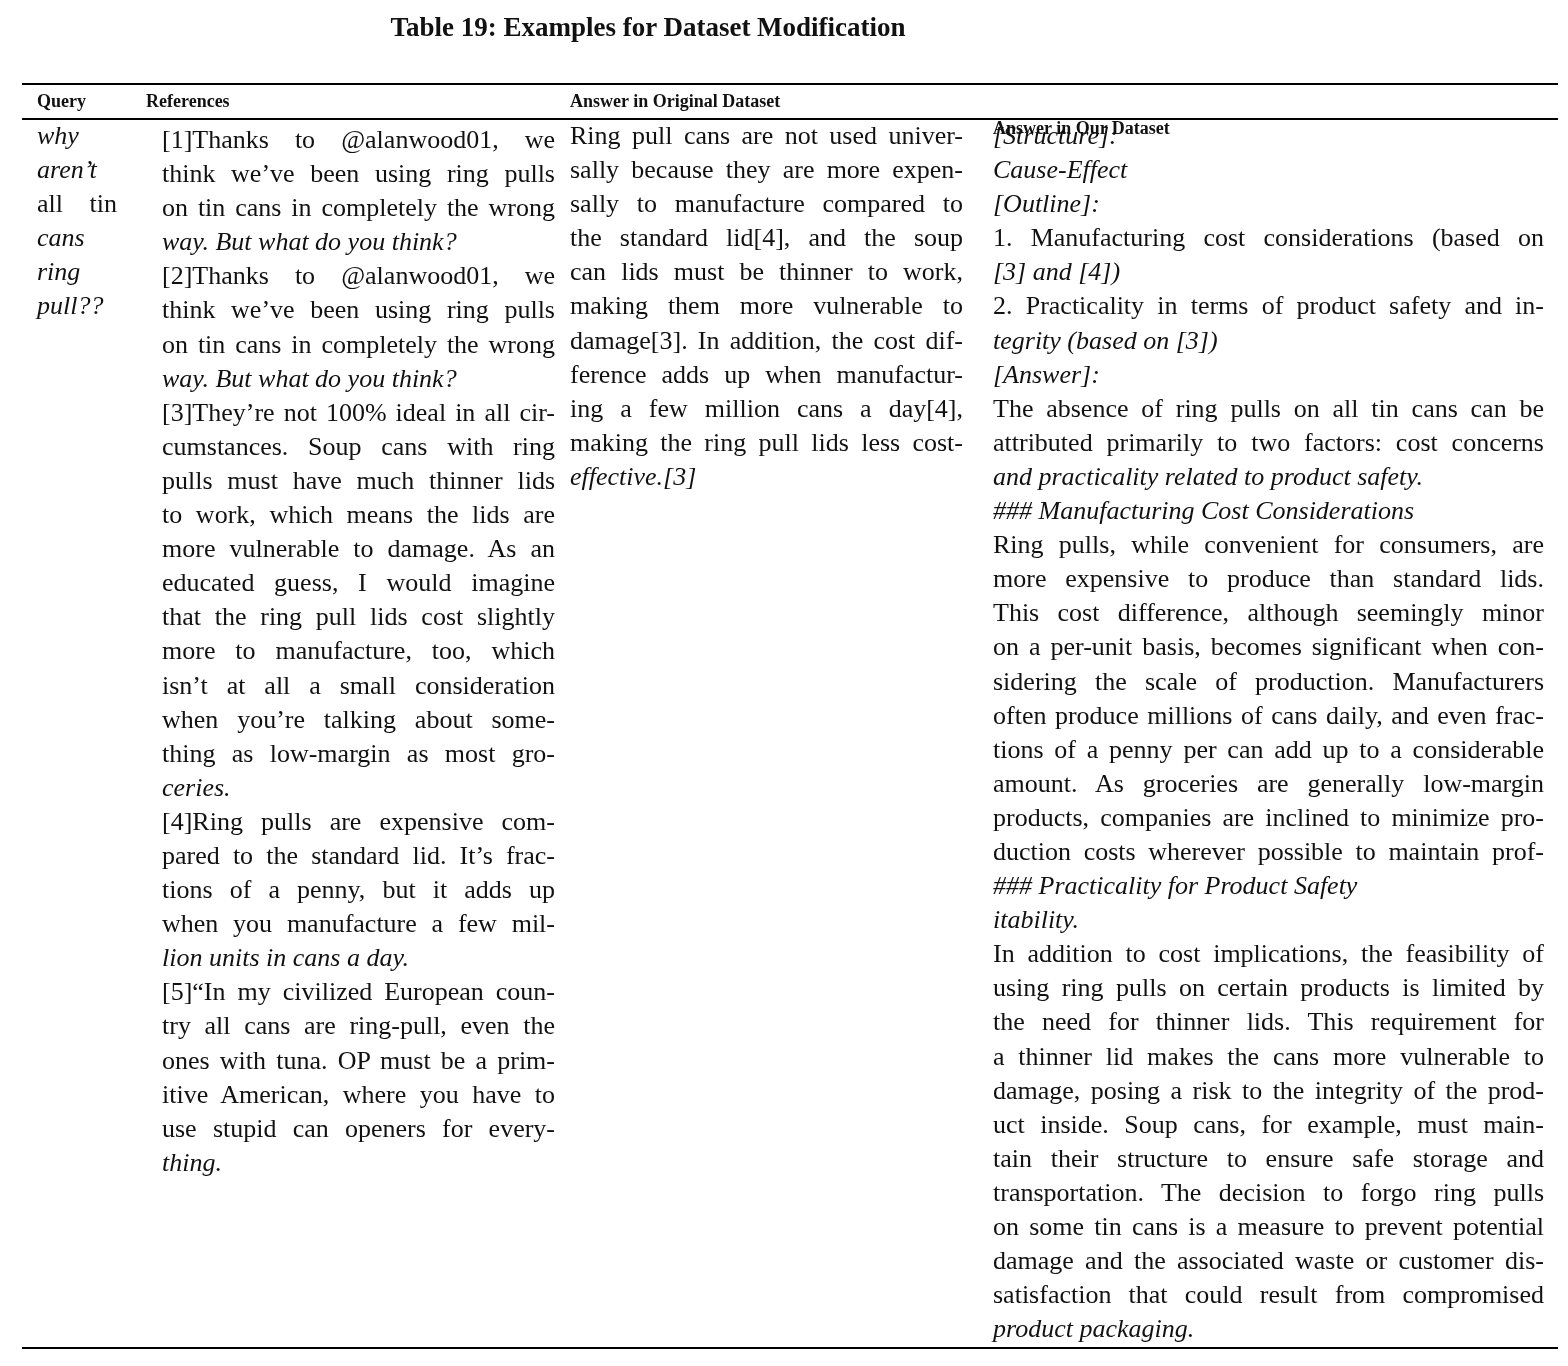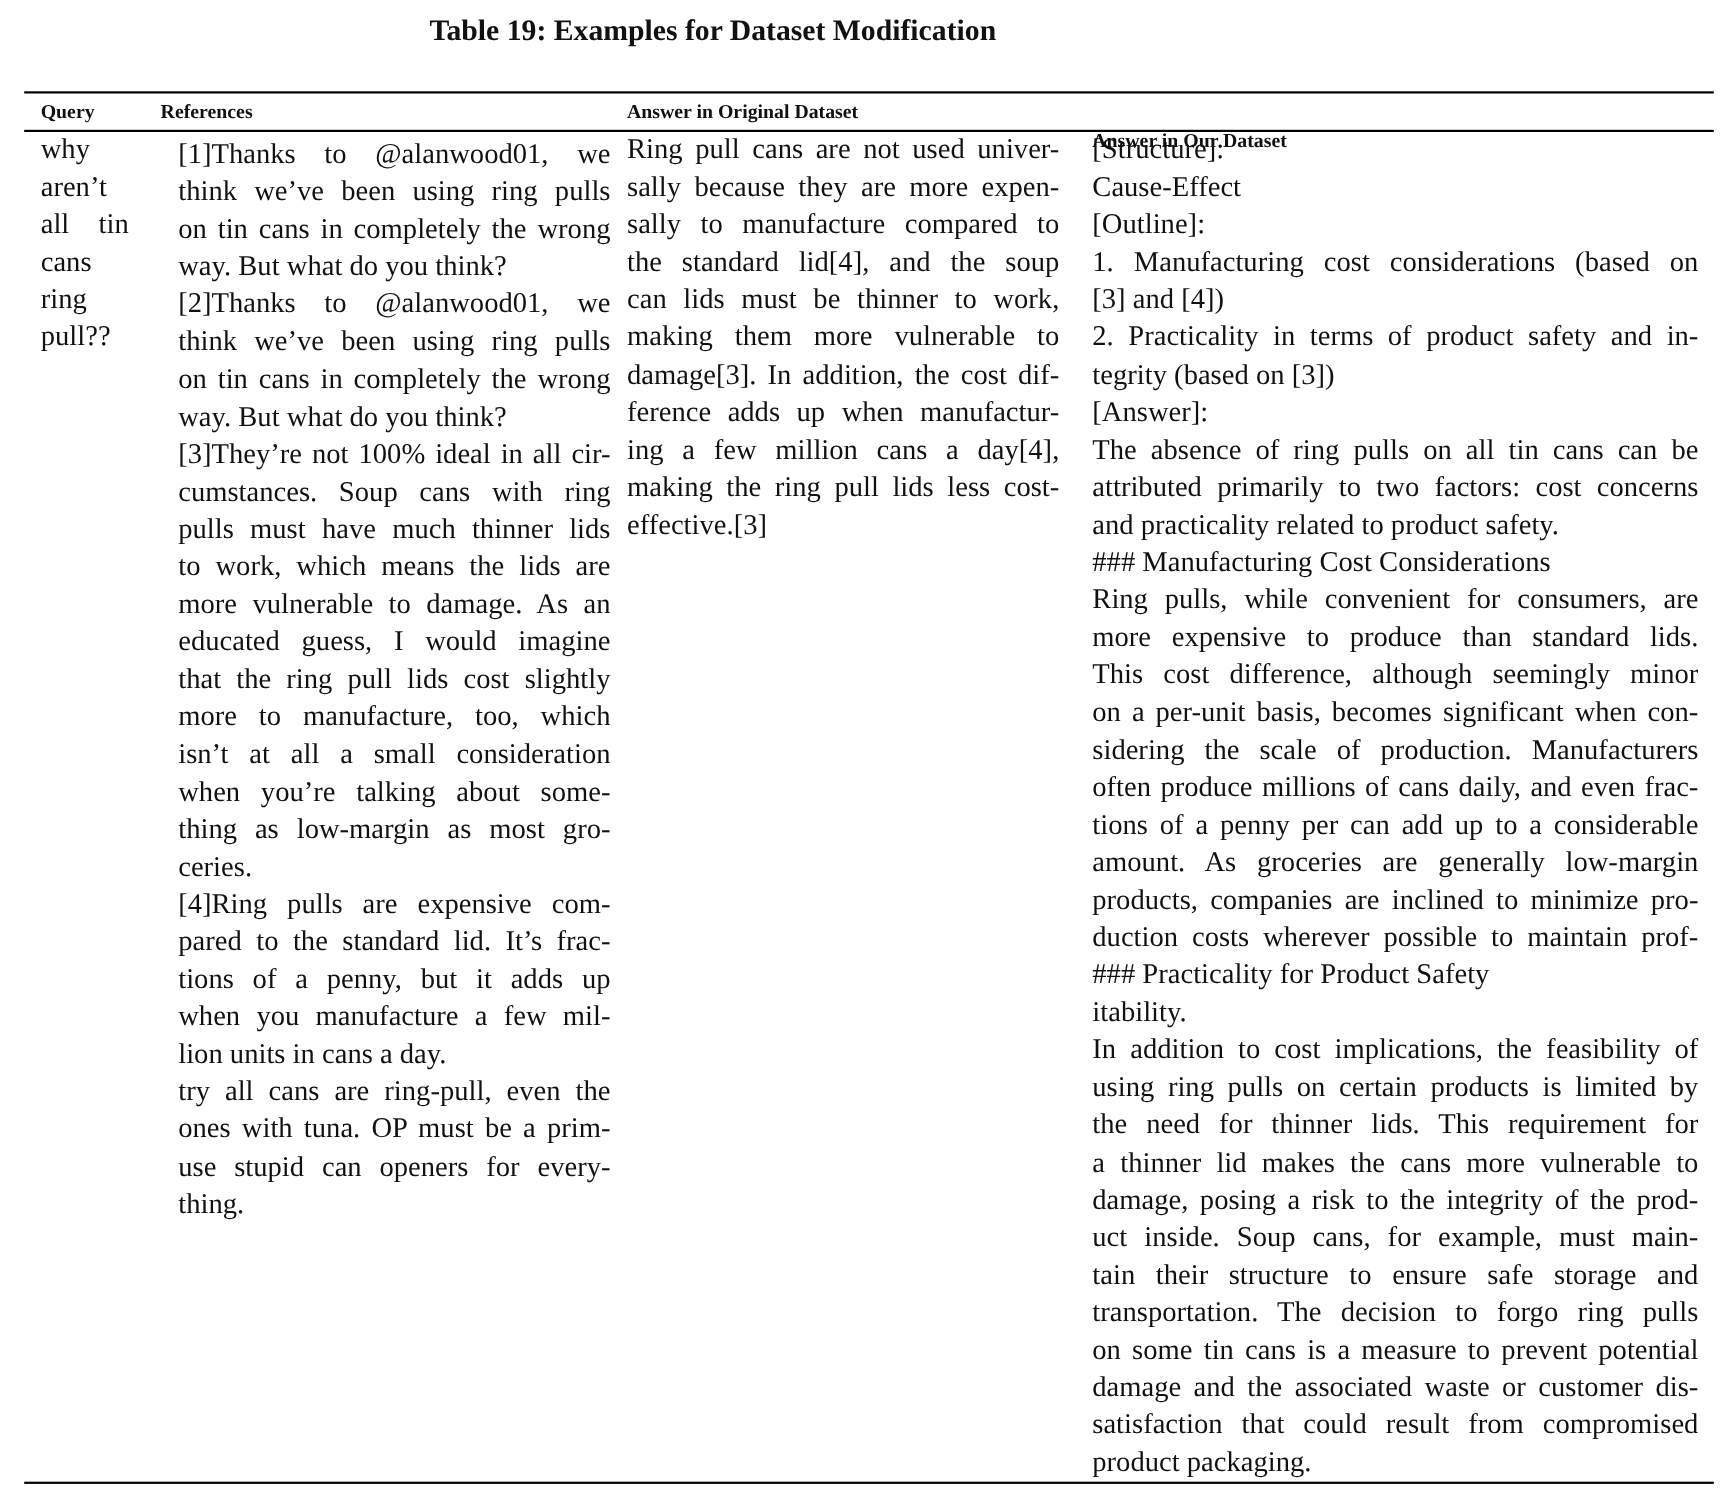--- a/index.html
+++ b/index.html
@@ -60,20 +60,21 @@
 
     .line {
       display: block;
       white-space: nowrap;
       text-align: justify;
       text-align-last: justify;
       height: 34.1px;
     }
     .line.last {
       text-align-last: left;
+      font-style: italic;
     }
   </style>
 </head>
 <body>
 
 <div class="caption">Table 19: Examples for Dataset Modification</div>
 
 <div class="rule top"></div>
 <div class="rule mid"></div>
 <div class="rule bottom"></div>
@@ -110,22 +111,24 @@
     <span class="line">more to manufacture, too, which</span>
     <span class="line">isn’t at all a small consideration</span>
     <span class="line">when you’re talking about some-</span>
     <span class="line">thing as low-margin as most gro-</span>
     <span class="line last">ceries.</span>
     <span class="line">[4]Ring pulls are expensive com-</span>
     <span class="line">pared to the standard lid. It’s frac-</span>
     <span class="line">tions of a penny, but it adds up</span>
     <span class="line">when you manufacture a few mil-</span>
     <span class="line last">lion units in cans a day.</span>
+    <span class="line">[5]“In my civilized European coun-</span>
     <span class="line">try all cans are ring-pull, even the</span>
     <span class="line">ones with tuna. OP must be a prim-</span>
+    <span class="line">itive American, where you have to</span>
     <span class="line">use stupid can openers for every-</span>
     <span class="line last">thing.</span>
   </div>
 <div class="col col-orig">
     <span class="line">Ring pull cans are not used univer-</span>
     <span class="line">sally because they are more expen-</span>
     <span class="line">sally to manufacture compared to</span>
     <span class="line">the standard lid[4], and the soup</span>
     <span class="line">can lids must be thinner to work,</span>
     <span class="line">making them more vulnerable to</span>

